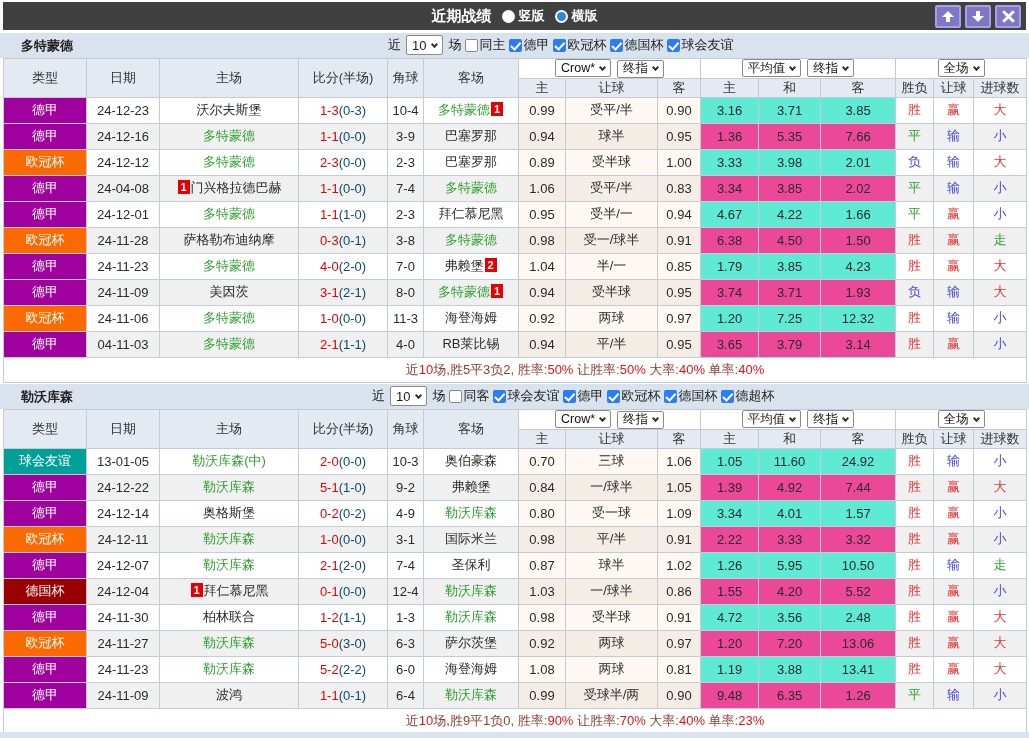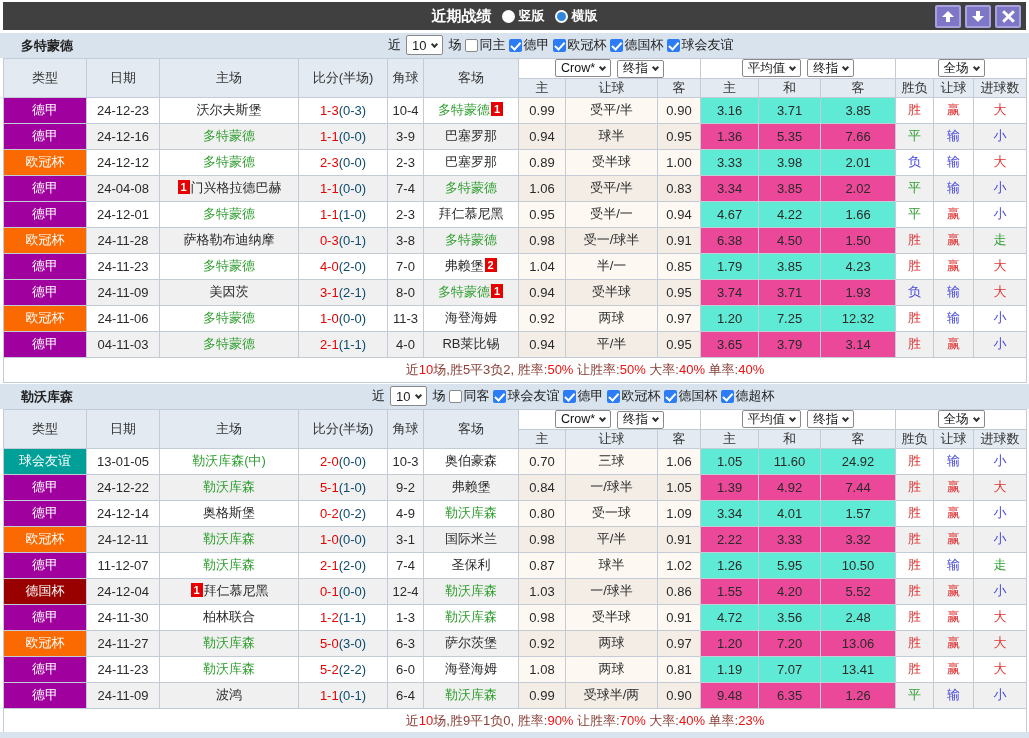--- a/index.html
+++ b/index.html
@@ -512,21 +512,21 @@
           <td class="c-crow">0.91</td>
           <td class="c-euro">2.22</td>
           <td class="c-euro">3.33</td>
           <td class="c-euro">3.32</td>
           <td class="res res-r">胜</td>
           <td class="res res-r">赢</td>
           <td class="res res-b">小</td>
         </tr>
         <tr class="drow r-odd">
           <td class="comp" style="background: rgb(160, 0, 158);">德甲</td>
-          <td class="date">11-12-07</td>
+          <td class="date">24-12-07</td>
           <td class="team"><span class="tg">勒沃库森</span></td>
           <td class="score"><span class="sc">2-1</span><span class="hf">(2-0)</span></td>
           <td class="corner">7-4</td>
           <td class="team"><span>圣保利</span></td>
           <td class="c-crow">0.87</td>
           <td class="c-crow">球半</td>
           <td class="c-crow">1.02</td>
           <td class="c-euro">1.26</td>
           <td class="c-euro">5.95</td>
           <td class="c-euro">10.50</td>
@@ -589,21 +589,21 @@
           <td class="comp" style="background: rgb(160, 0, 158);">德甲</td>
           <td class="date">24-11-23</td>
           <td class="team"><span class="tg">勒沃库森</span></td>
           <td class="score"><span class="sc">5-2</span><span class="hf">(2-2)</span></td>
           <td class="corner">6-0</td>
           <td class="team"><span>海登海姆</span></td>
           <td class="c-crow">1.08</td>
           <td class="c-crow">两球</td>
           <td class="c-crow">0.81</td>
           <td class="c-euro">1.19</td>
-          <td class="c-euro">7.07</td>
+          <td class="c-euro">3.88</td>
           <td class="c-euro">13.41</td>
           <td class="res res-r">胜</td>
           <td class="res res-r">赢</td>
           <td class="res res-r">大</td>
         </tr>
         <tr class="drow r-even">
           <td class="comp" style="background: rgb(160, 0, 158);">德甲</td>
           <td class="date">24-11-09</td>
           <td class="team"><span>波鸿</span></td>
           <td class="score"><span class="sc">1-1</span><span class="hf">(0-1)</span></td>

